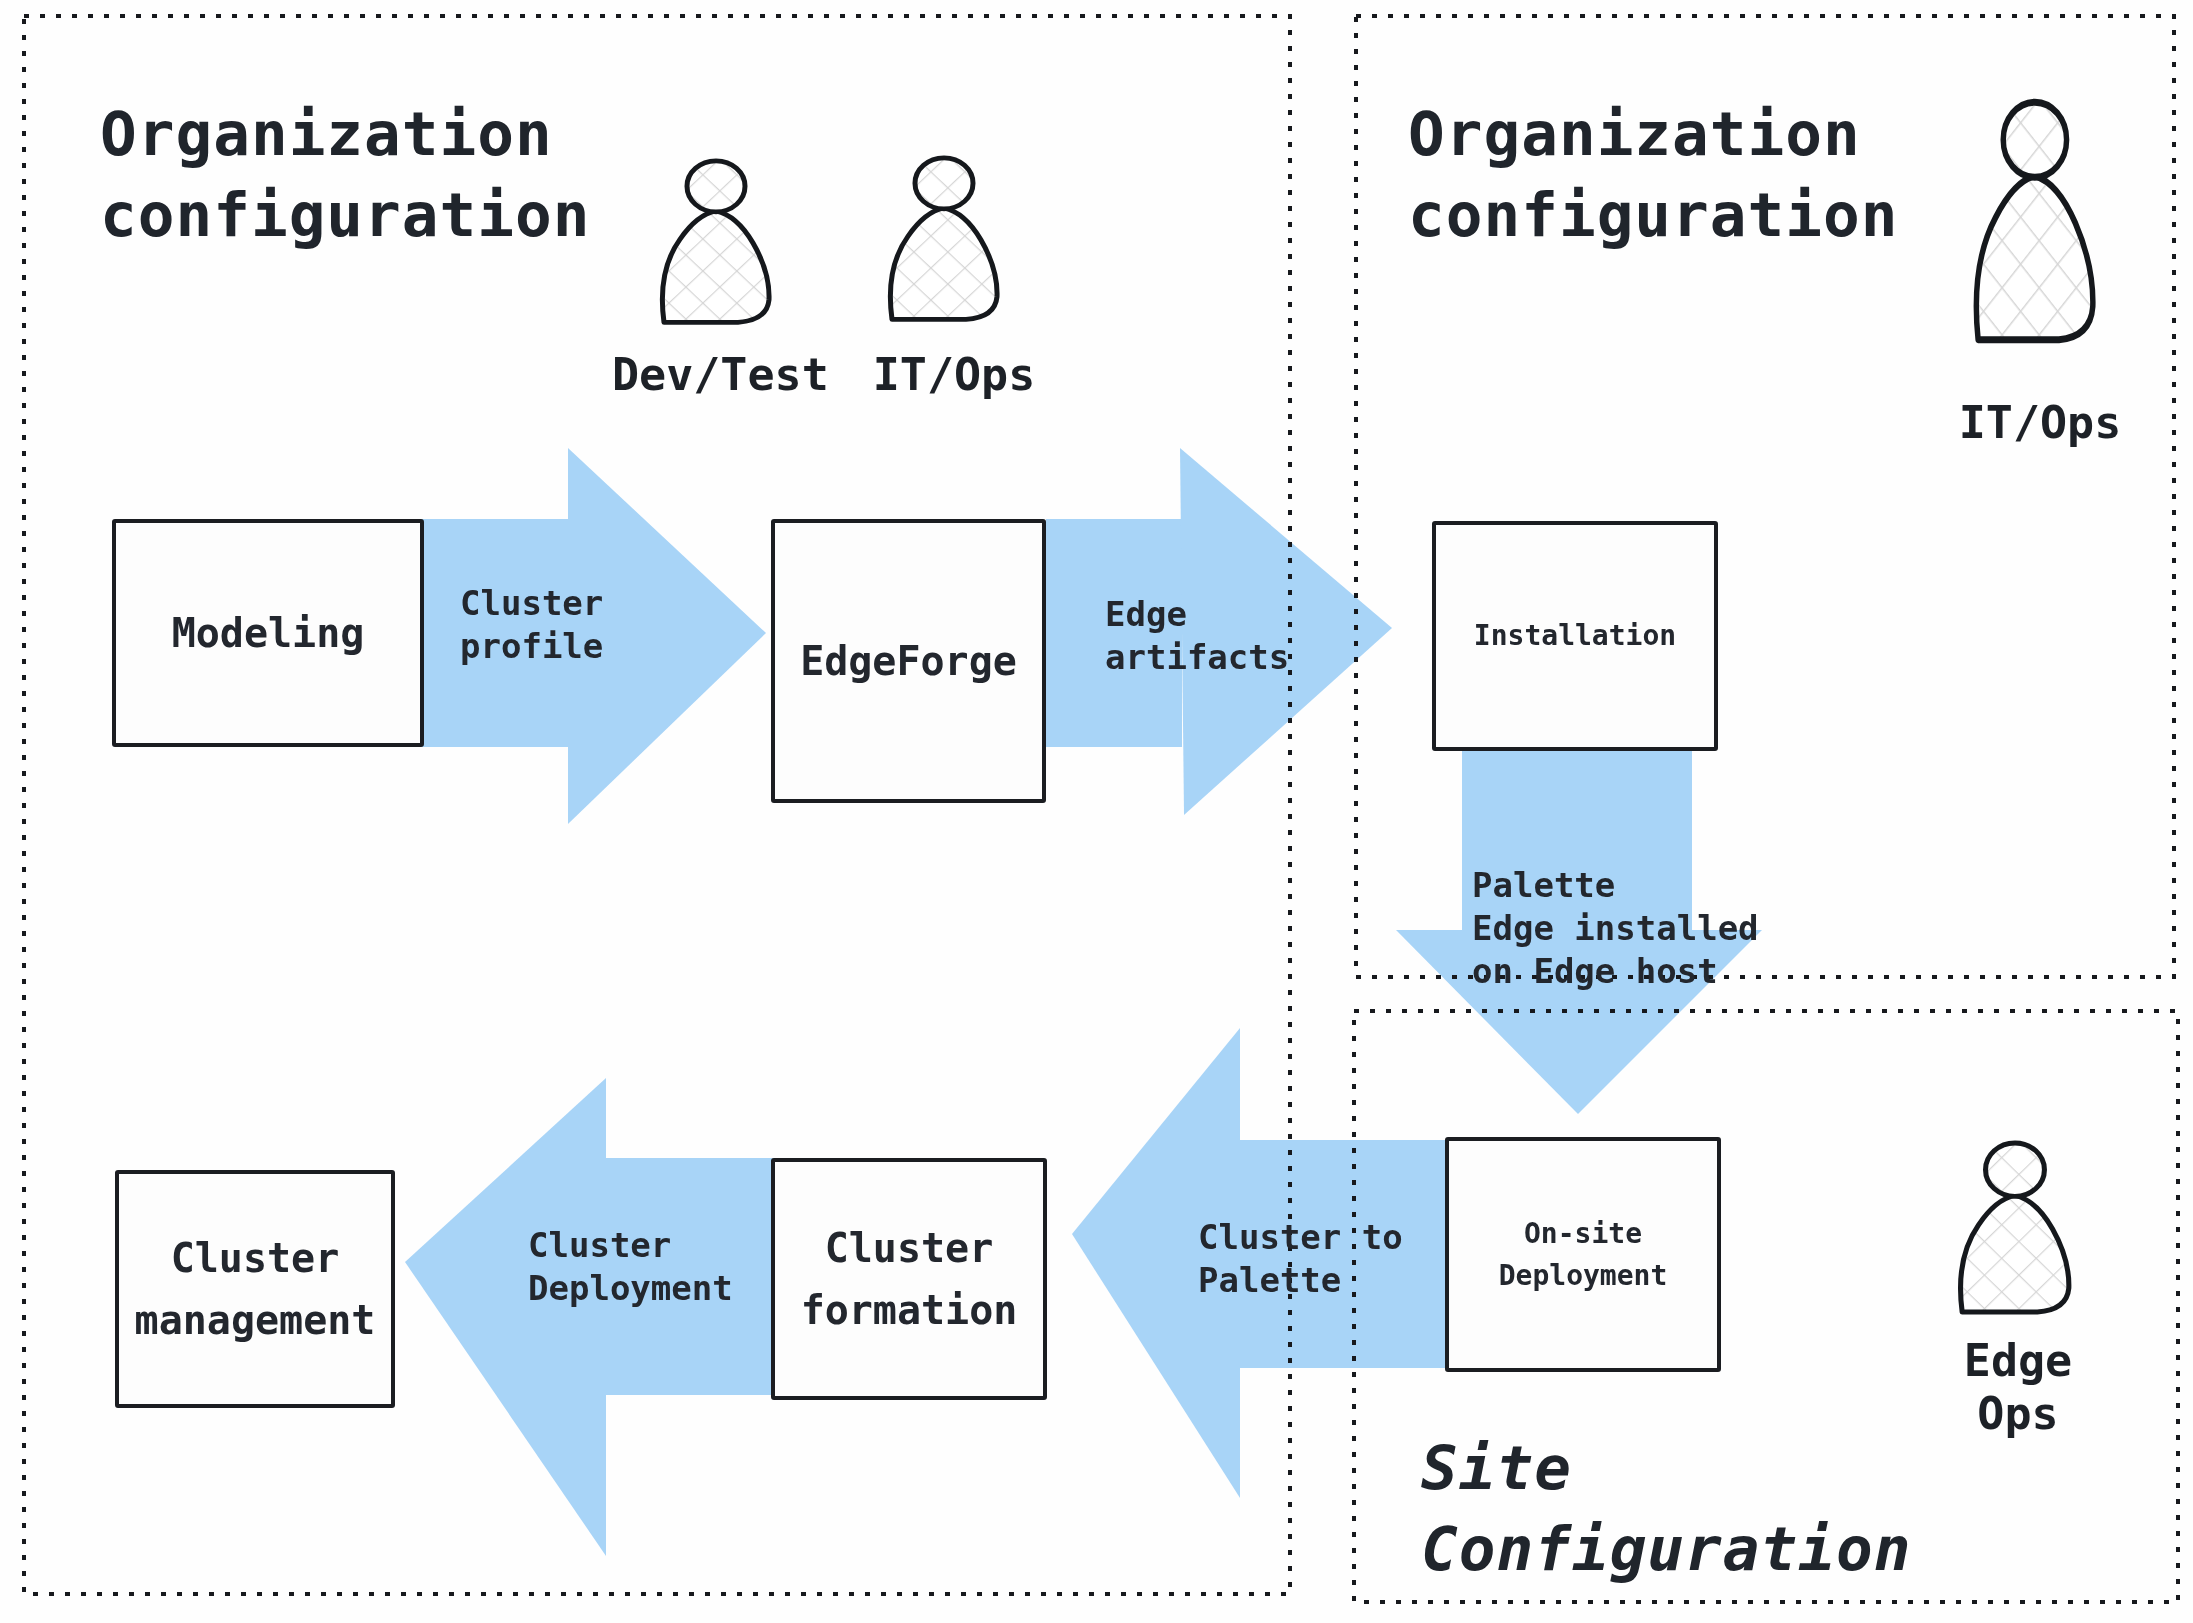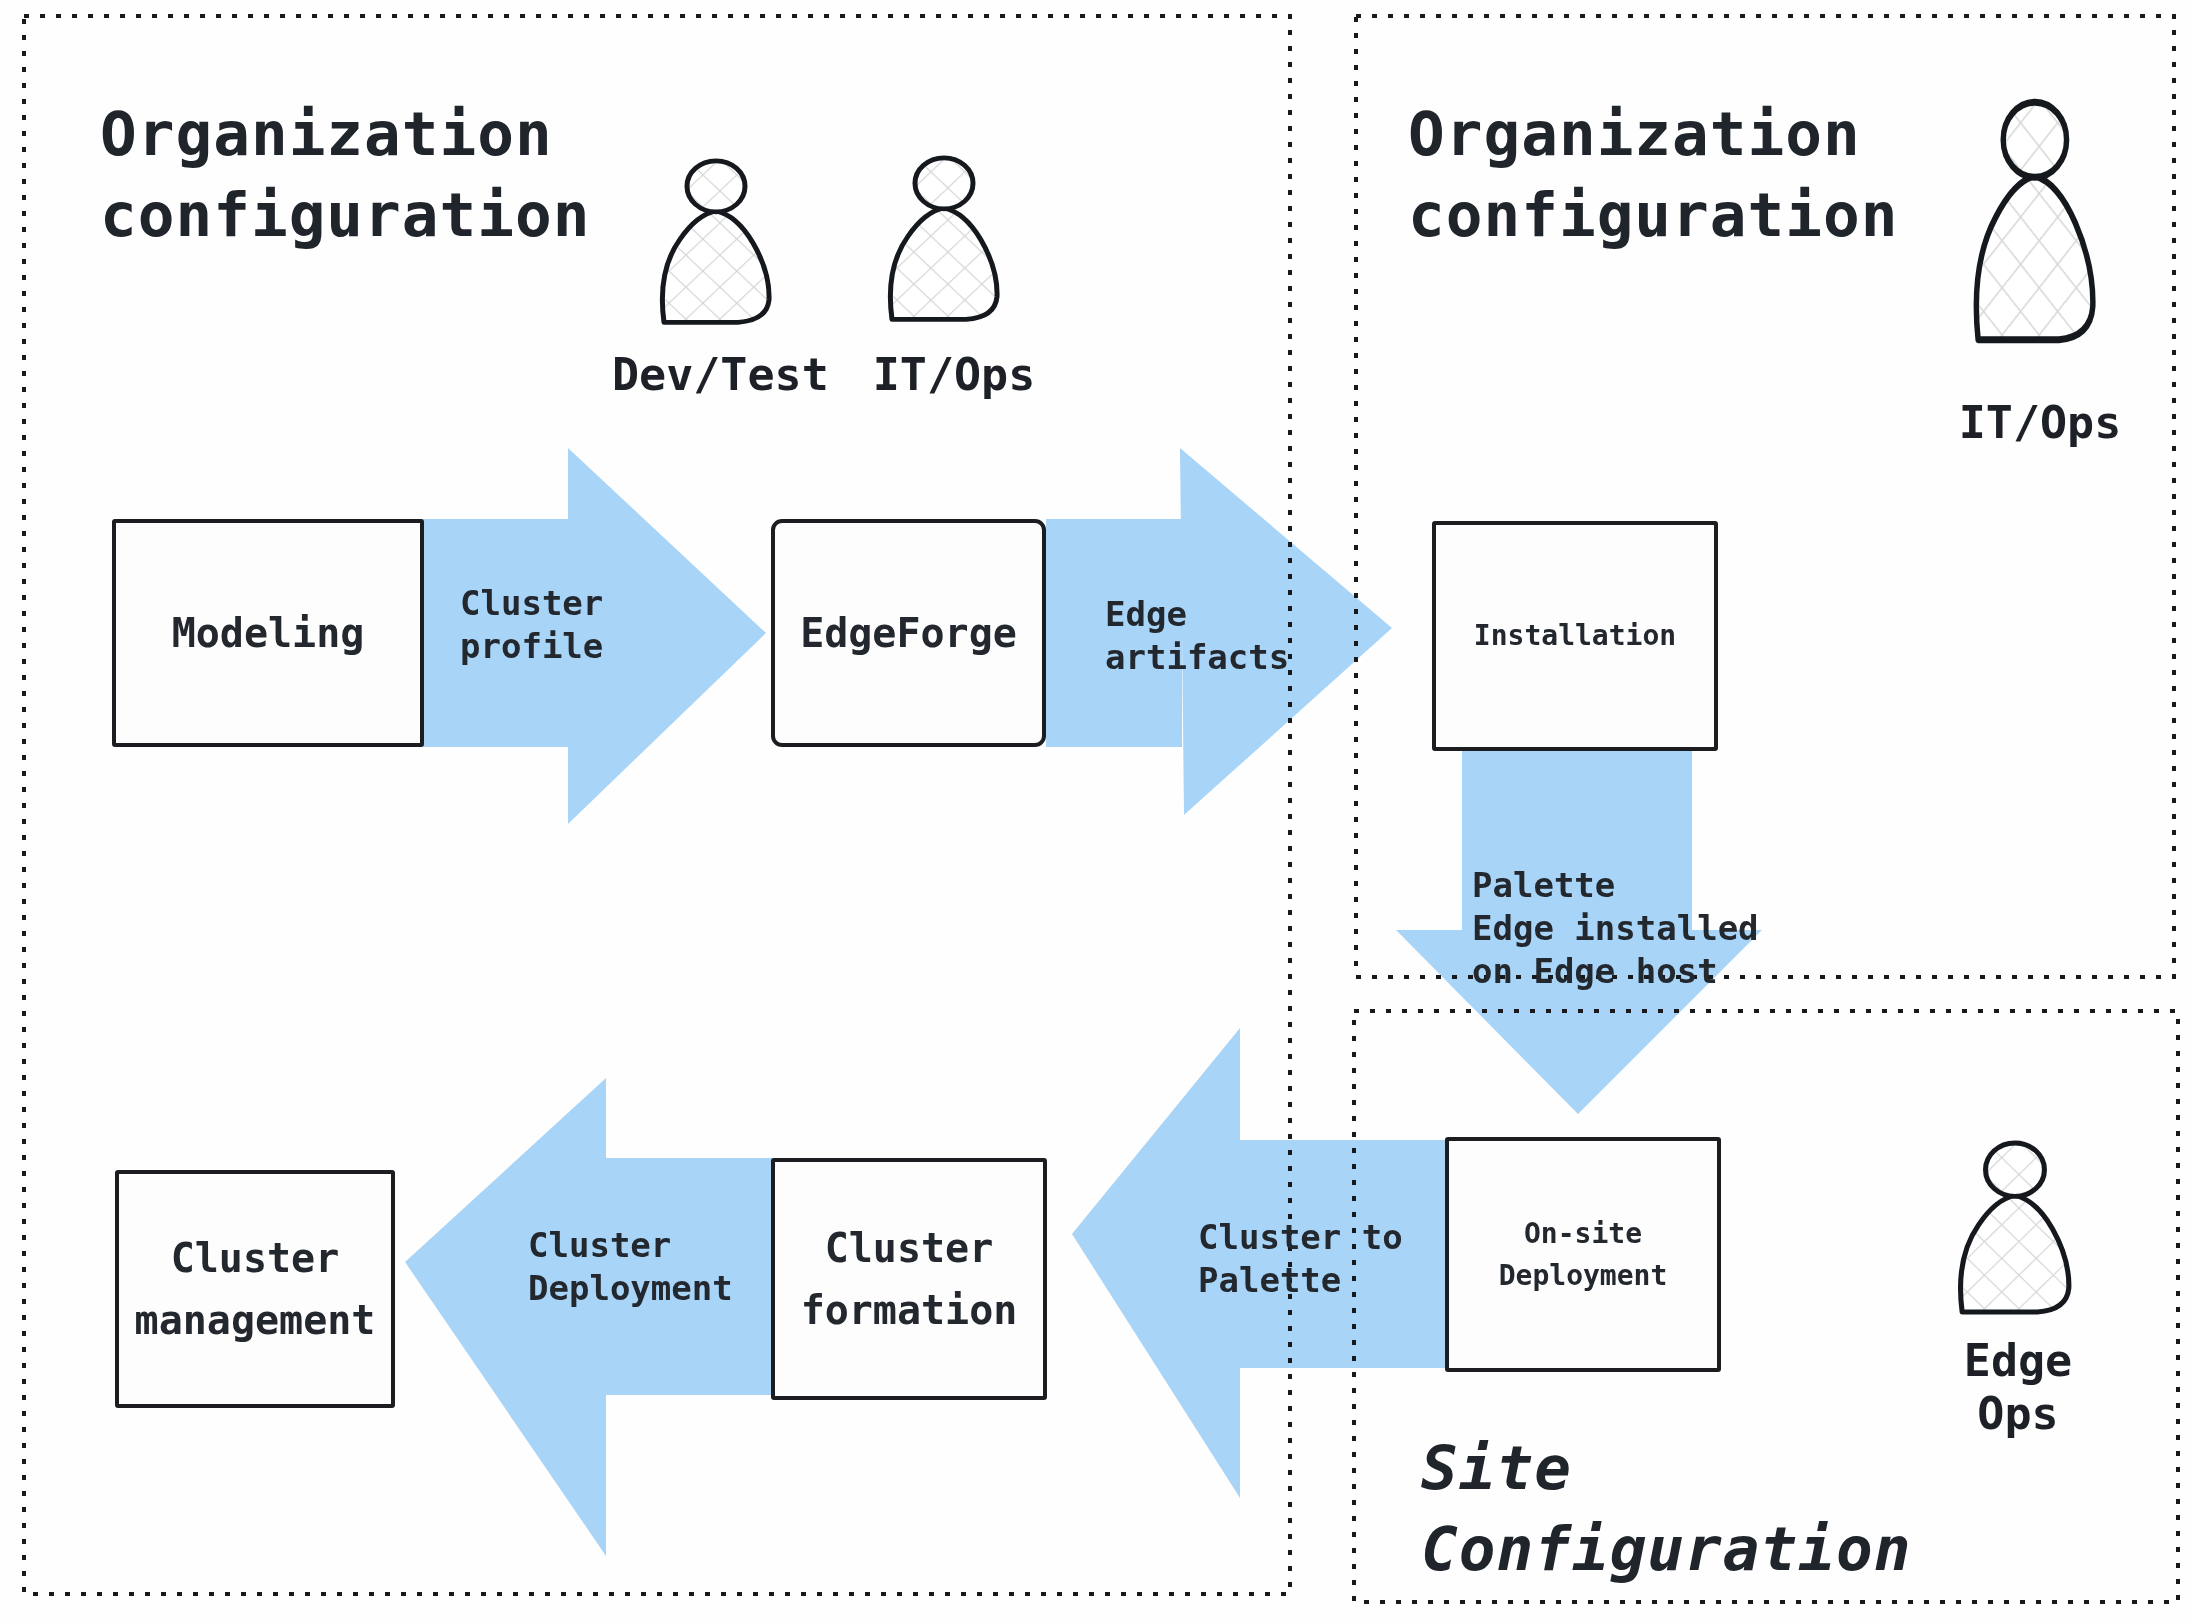--- a/index.html
+++ b/index.html
@@ -146,21 +146,21 @@
   <svg class="person" style="left:1950px; top:1140px;" width="132" height="178" viewBox="0 0 130 180" preserveAspectRatio="none">
     <use class="sil" href="#person-sil"></use>
   </svg>
 
   <div class="persona-label" style="left:612px; top:348px;">Dev/Test</div>
   <div class="persona-label" style="left:846px; top:348px;">IT/Ops</div>
   <div class="persona-label" style="left:1932px; top:396px;">IT/Ops</div>
   <div class="persona-label" style="left:1910px; top:1334px;">Edge Ops</div>
 
   <div class="node big" style="left:112px; top:519px; width:312px; height:228px;">Modeling</div>
-  <div class="node big" style="left:771px; top:519px; width:275px; height:228px;border-radius:11px;">EdgeForge</div>
+  <div class="node big" style="left:771px; top:519px; width:275px; height:284px;">EdgeForge</div>
   <div class="node small" style="left:1432px; top:521px; width:286px; height:230px;">Installation</div>
   <div class="node big" style="left:115px; top:1170px; width:280px; height:238px;">Cluster
 management</div>
   <div class="node big" style="left:771px; top:1158px; width:276px; height:242px;">Cluster
 formation</div>
   <div class="node small" style="left:1445px; top:1137px; width:276px; height:235px;">On-site
 Deployment</div>
 
   <div class="flow-label" style="left:460px; top:582px;">Cluster
 profile</div>

